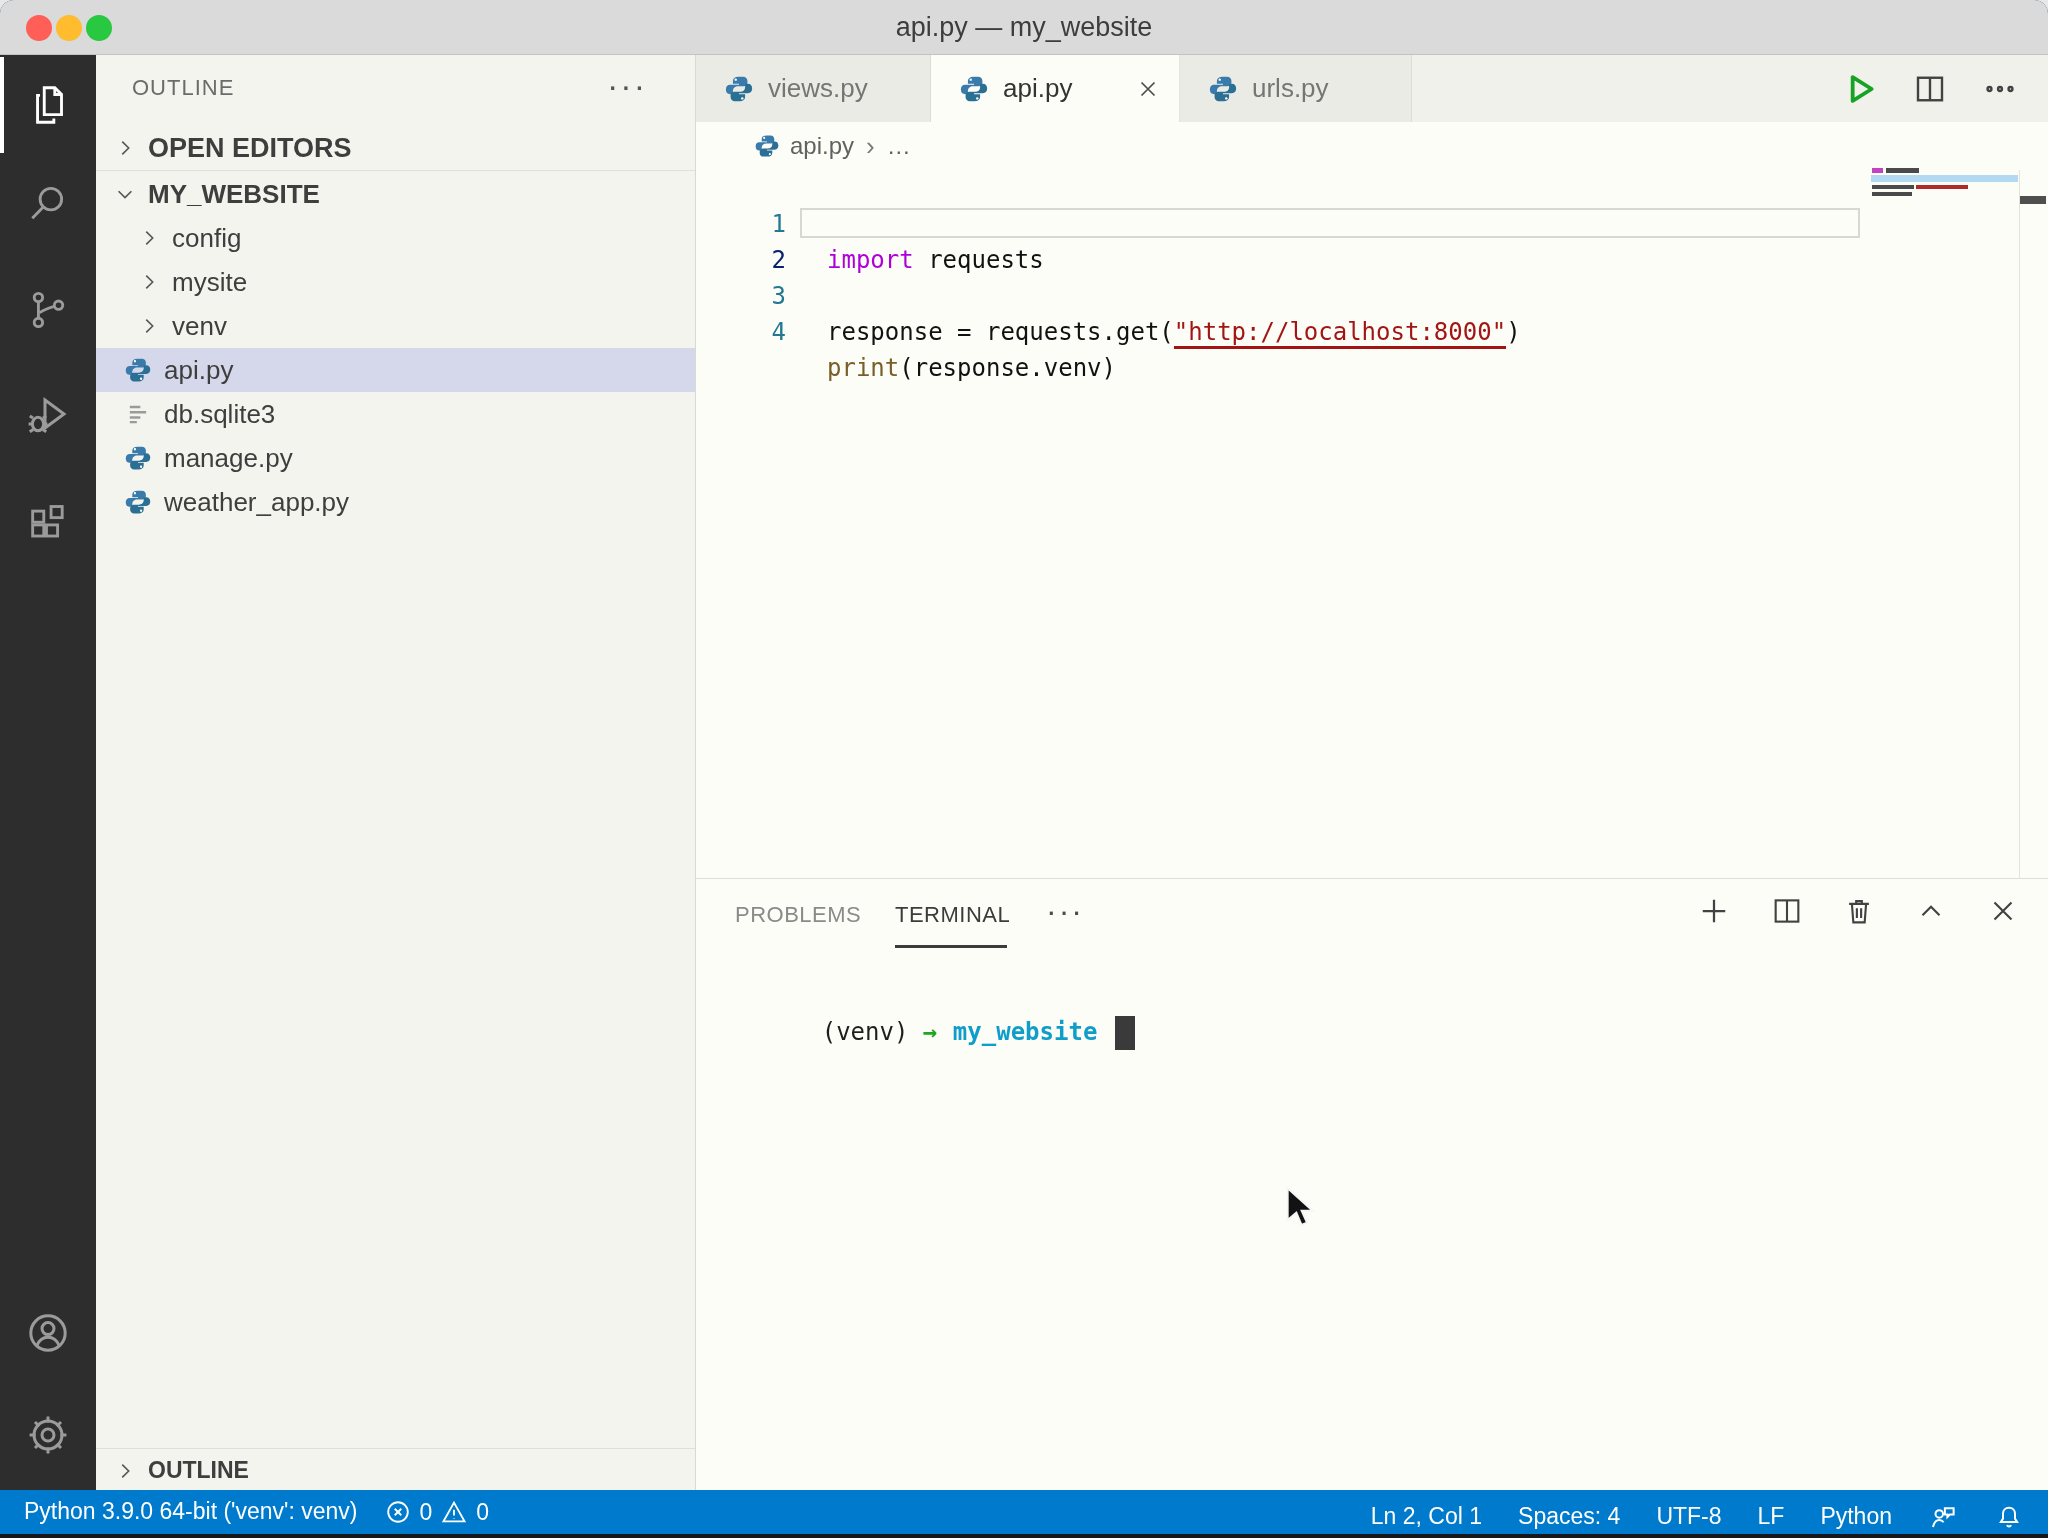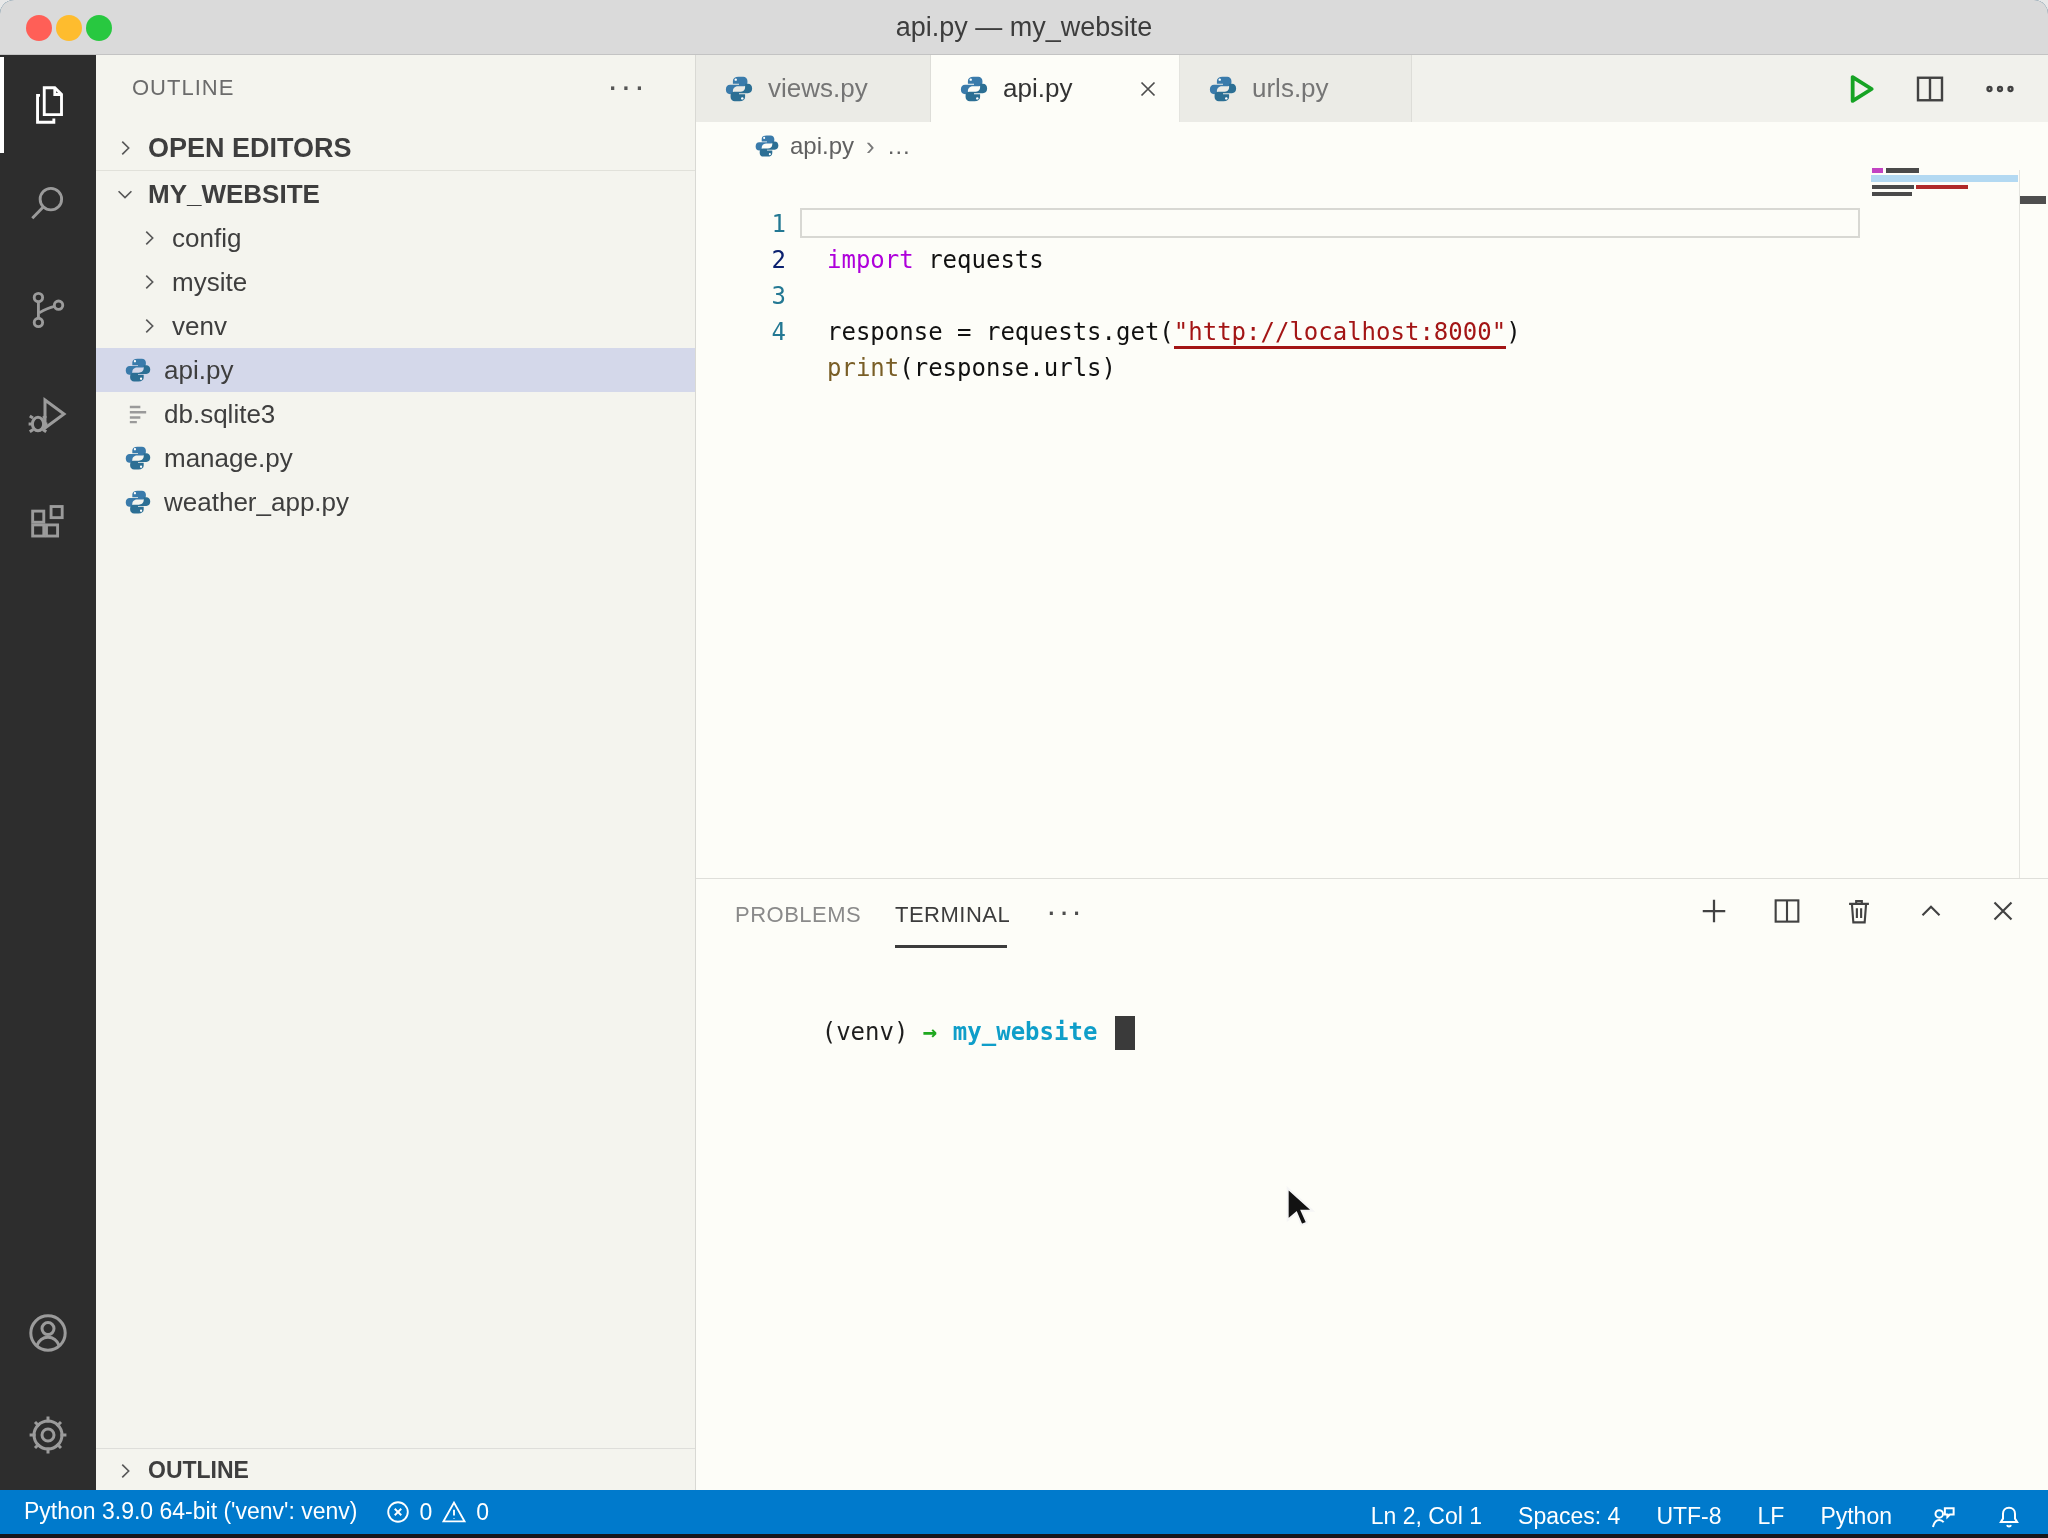--- a/index.html
+++ b/index.html
@@ -331,21 +331,21 @@
     </div>
     <div class="code-row" style="top:36px">
       <span class="ln active">2</span>
     </div>
     <div class="code-row" style="top:72px">
       <span class="ln">3</span>
       <span class="ctext"><span class="tok-df">response = requests.get(</span><span class="tok-str">"http://localhost:8000"</span><span class="tok-df">)</span></span>
     </div>
     <div class="code-row" style="top:108px">
       <span class="ln">4</span>
-      <span class="ctext"><span class="tok-fn">print</span><span class="tok-df">(response.urls)</span></span>
+      <span class="ctext"><span class="tok-fn">print</span><span class="tok-df">(response.venv)</span></span>
     </div>
 
     <div class="mini-sep"></div>
     <div class="ruler-mark"></div>
     <div class="minimap">
       <span class="mm-bar" style="left:1px;top:2px;width:11px;background:#c243c2"></span>
       <span class="mm-bar" style="left:15px;top:2px;width:33px;background:#4a4a4a"></span>
       <span class="mm-bar" style="left:0;top:9px;width:147px;height:7px;background:#b3d9f2"></span>
       <span class="mm-bar" style="left:1px;top:19px;width:42px;height:4px;background:#4a4a4a"></span>
       <span class="mm-bar" style="left:45px;top:19px;width:52px;height:4px;background:#b02a2a"></span>

